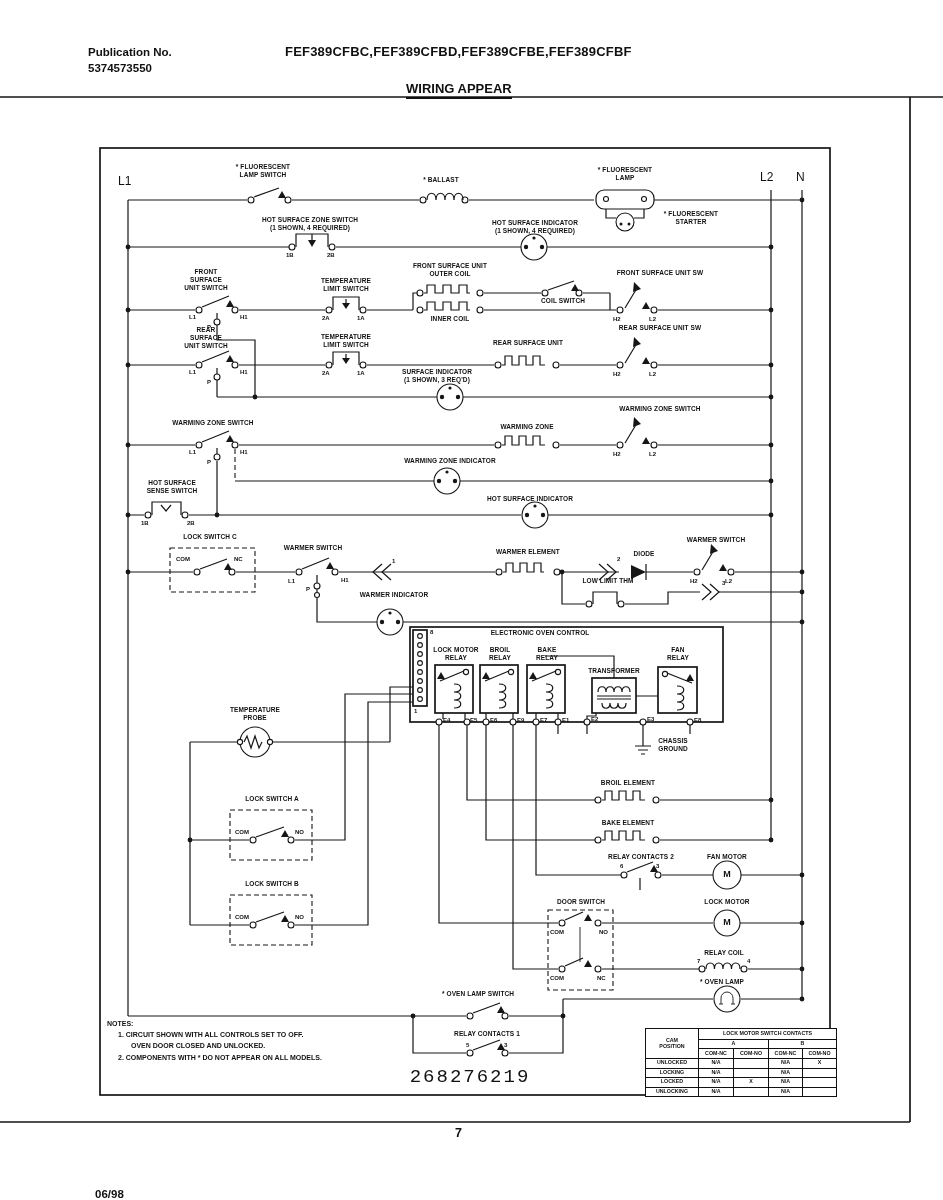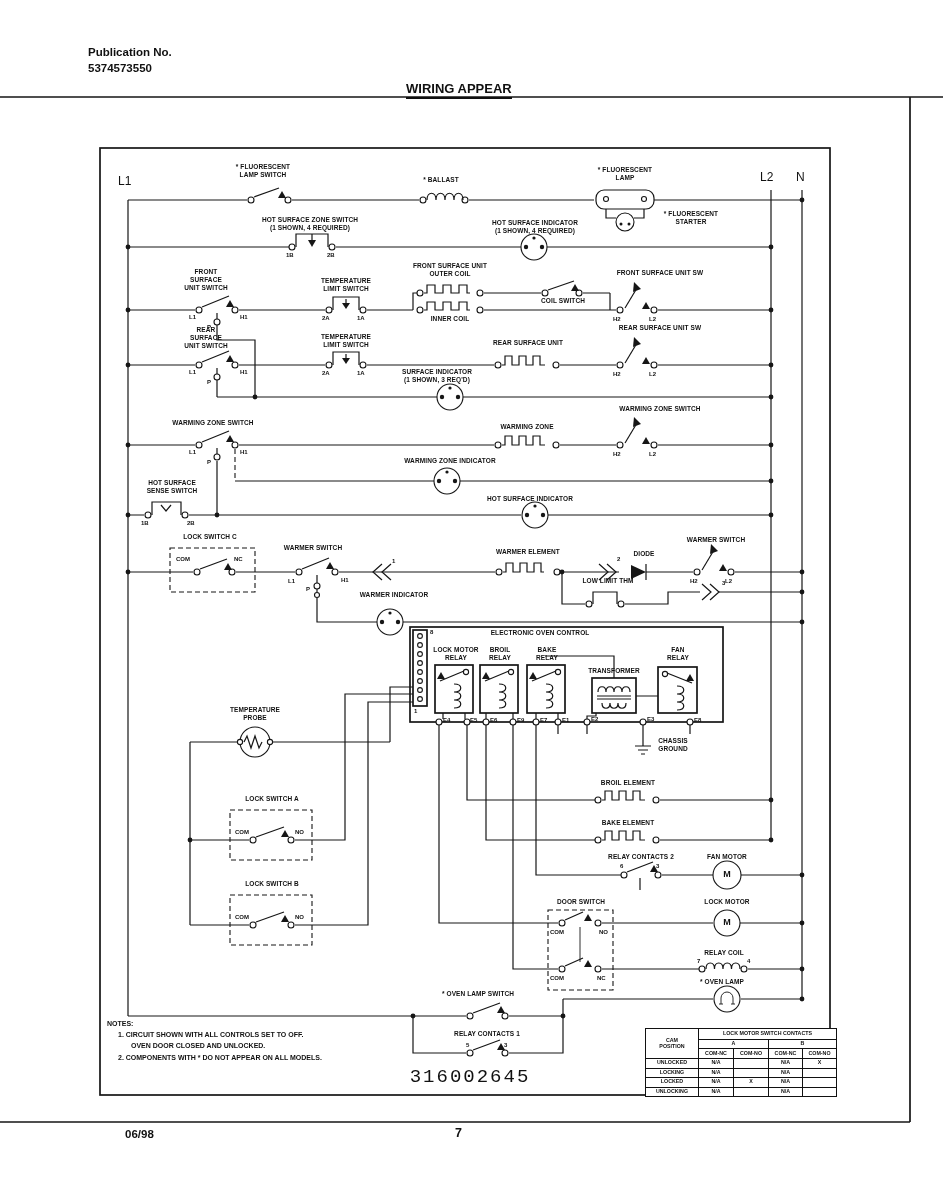--- a/index.html
+++ b/index.html
@@ -369,20 +369,21 @@
         <circle class="t" cx="505" cy="1053" r="3"></circle>
     <path class="w" d="M473,1050 L500,1040"></path>
         <path class="j" d="M497,1050 L505,1050 L501,1043 Z"></path>
     <circle class="j" cx="413" cy="1016" r="2.4"></circle>
         <circle class="j" cx="563" cy="1016" r="2.4"></circle>
   </g>
 </svg>
 
 <div class="hdr" style="left:88px;top:46px;">Publication No.</div>
 <div class="hdr" style="left:88px;top:62px;">5374573550</div>
+<div class="hdr" id="models">FEF389CFBC,FEF389CFBD,FEF389CFBE,FEF389CFBF</div>
 <div class="hdr" id="wtitle">WIRING APPEAR</div>
 
 <div class="bus" style="left:118px;top:174px;">L1</div>
 <div class="bus" style="left:760px;top:170px;">L2</div>
 <div class="bus" style="left:796px;top:170px;">N</div>
 
 <div class="lb" style="left:263px;top:163px;">* FLUORESCENT
 LAMP SWITCH</div>
 <div class="lb" style="left:441px;top:176px;">* BALLAST</div>
 <div class="lb" style="left:625px;top:166px;">* FLUORESCENT
@@ -513,21 +514,21 @@
 <div class="tm" style="left:697px;top:958px;">7</div>
 <div class="tm" style="left:747px;top:958px;">4</div>
 <div class="tm" style="left:466px;top:1042px;">5</div>
 <div class="tm" style="left:504px;top:1042px;">3</div>
 
 <div class="note" style="left:107px;top:1020px;">NOTES:</div>
 <div class="note" style="left:118px;top:1031px;">1. CIRCUIT SHOWN WITH ALL CONTROLS SET TO OFF.</div>
 <div class="note" style="left:131px;top:1042px;">OVEN DOOR CLOSED AND UNLOCKED.</div>
 <div class="note" style="left:118px;top:1054px;">2. COMPONENTS WITH * DO NOT APPEAR ON ALL MODELS.</div>
 
-<div id="partnum">316002645</div>
+<div id="partnum">268276219</div>
 
 <div id="camtable">
   <div class="tc first toprow" style="grid-column:1;grid-row:1 / span 3;">CAM
 POSITION</div>
   <div class="tc toprow" style="grid-column:2 / span 4;grid-row:1;">LOCK MOTOR SWITCH CONTACTS</div>
   <div class="tc" style="grid-column:2 / span 2;grid-row:2;">A</div>
   <div class="tc" style="grid-column:4 / span 2;grid-row:2;">B</div>
   <div class="tc" style="grid-column:2;grid-row:3;">COM-NC</div>
   <div class="tc" style="grid-column:3;grid-row:3;">COM-NO</div>
   <div class="tc" style="grid-column:4;grid-row:3;">COM-NC</div>
@@ -551,16 +552,16 @@
   <div class="tc" style="grid-column:4;grid-row:6;">N/A</div>
   <div class="tc" style="grid-column:5;grid-row:6;"></div>
 
   <div class="tc first" style="grid-column:1;grid-row:7;">UNLOCKING</div>
   <div class="tc" style="grid-column:2;grid-row:7;">N/A</div>
   <div class="tc" style="grid-column:3;grid-row:7;"></div>
   <div class="tc" style="grid-column:4;grid-row:7;">N/A</div>
   <div class="tc" style="grid-column:5;grid-row:7;"></div>
 </div>
 
-<div class="hdr" style="left:95px;top:1128px;margin-left:30px;">06/98</div>
+<div class="hdr" style="left:95px;top:1188px;">06/98</div>
 <div class="hdr" style="left:455px;top:1126px;font-size:12.5px;">7</div>
 
 </div>
 
 </body></html>

